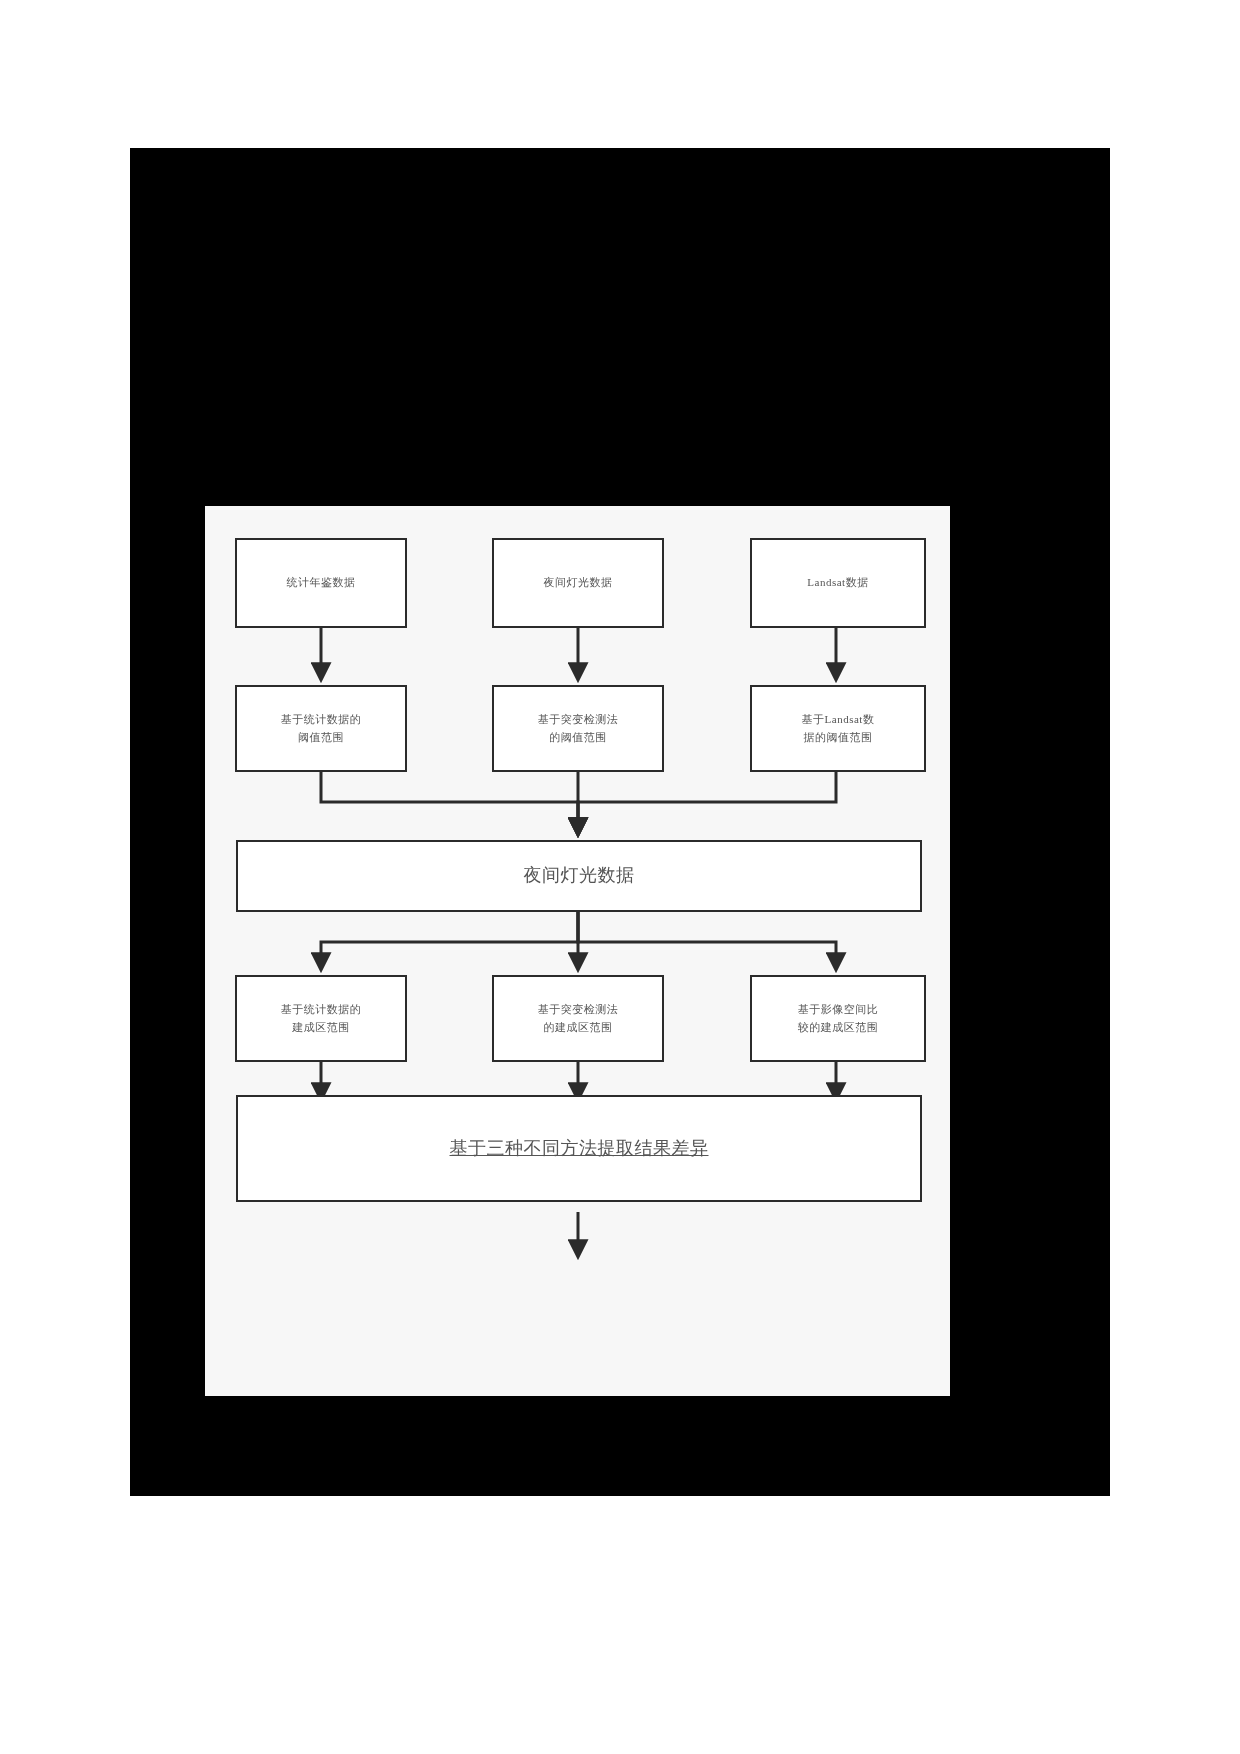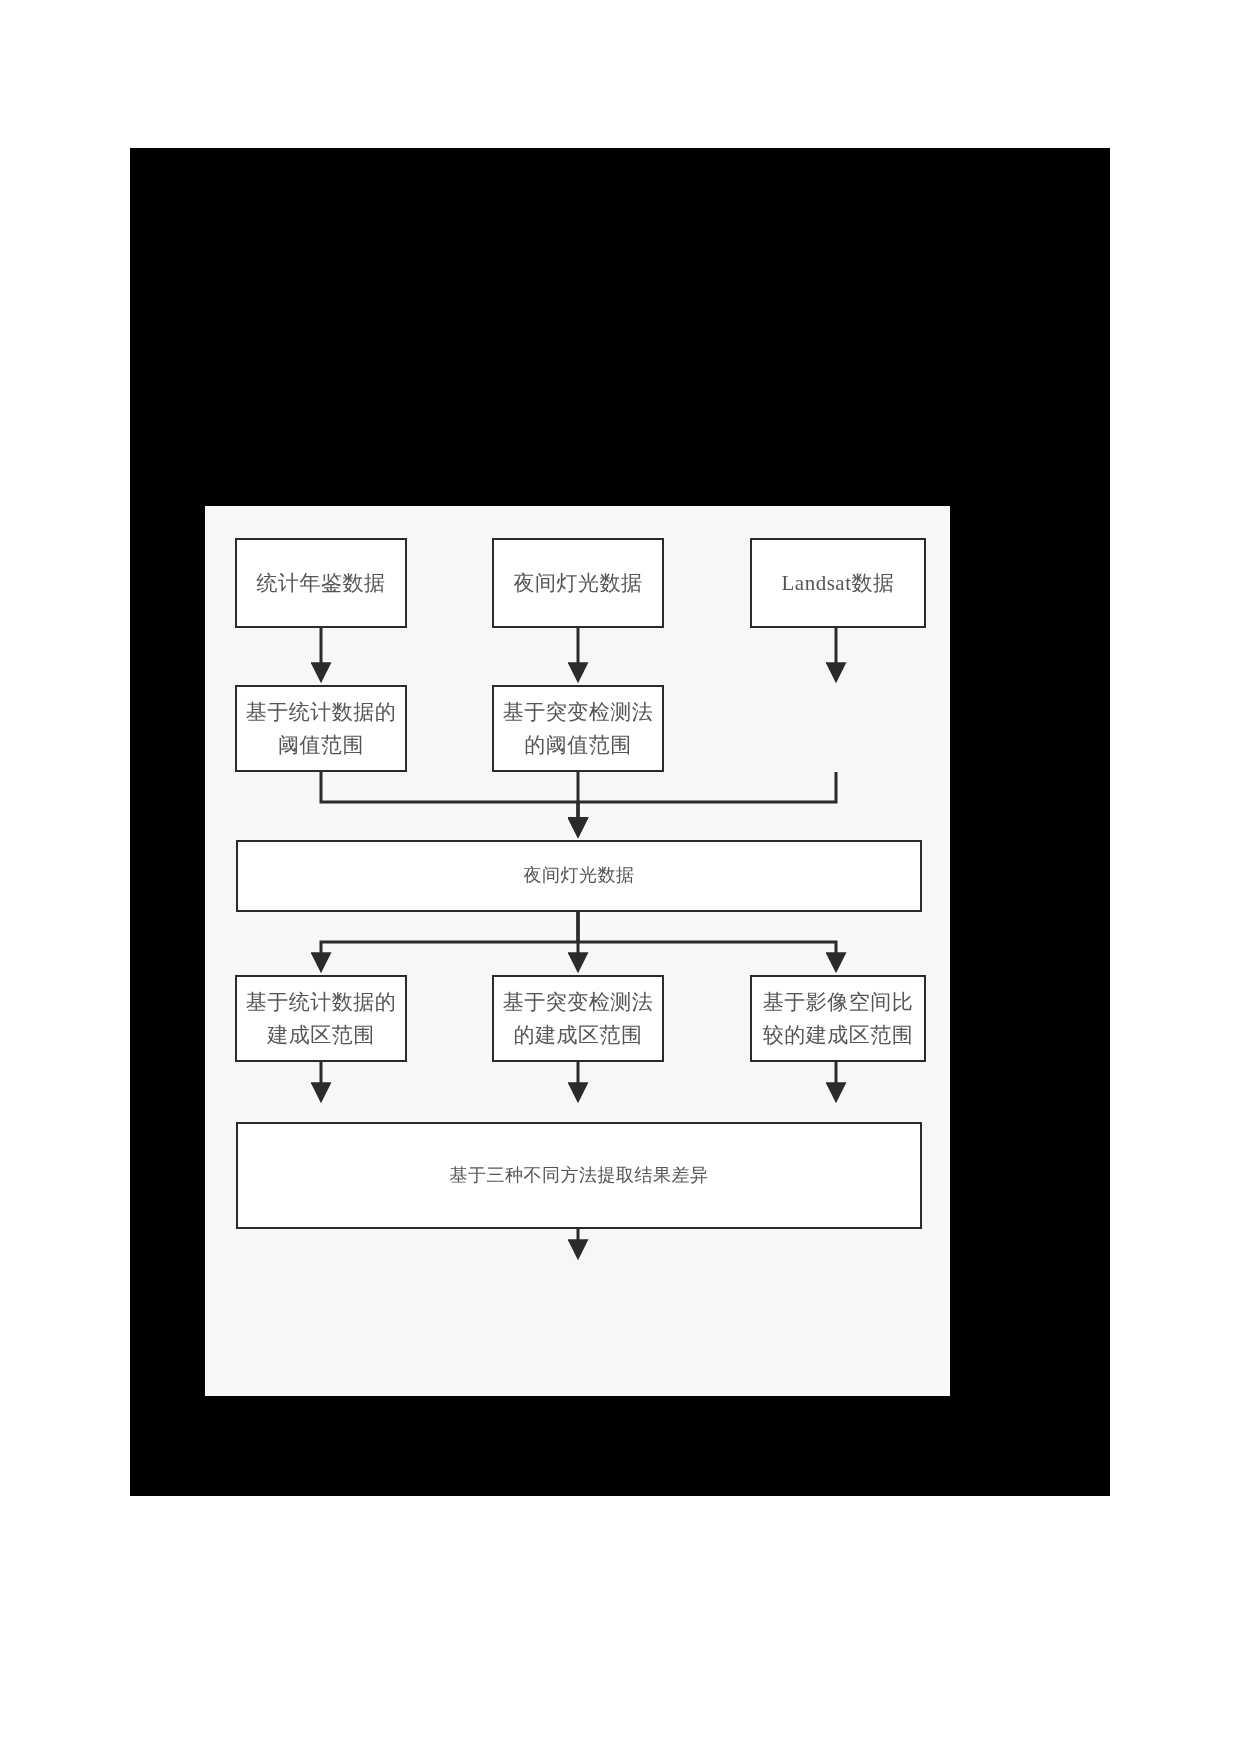--- a/index.html
+++ b/index.html
@@ -48,41 +48,41 @@
   .node {
     position: absolute;
     box-sizing: border-box;
     background: #ffffff;
     border: 2px solid #2b2b2b;
     display: flex;
     align-items: center;
     justify-content: center;
     text-align: center;
     color: #555555;
-    font-size: 21px;
+    font-size: 11px;
     line-height: 1.55;
     letter-spacing: 0.5px;
     white-space: pre-line;
   }
   .node.wide {
     font-size: 18px;
   }
 
   
   .col-1 { left: 30px;  width: 172px; }
   .col-2 { left: 287px; width: 172px; }
   .col-3 { left: 545px; width: 176px; }
   .full  { left: 31px;  width: 686px; }
 
   
   .row-1 { top: 32px;  height: 90px; }
   .row-2 { top: 179px; height: 87px; }
   .row-3 { top: 334px; height: 72px; }
   .row-4 { top: 469px; height: 87px; }
-  .row-5 { top: 616px; height: 107px; }
+  .row-5 { top: 589px; height: 107px; text-decoration: underline; }
   .row-6 { top: 756px; height: 108px; }
 </style>
 </head>
 <body>
 
 <div id="black-region"></div>
 
 <div id="flow-panel">
 
   <svg id="connectors" viewBox="0 0 745 890" xmlns="http://www.w3.org/2000/svg">
@@ -114,20 +114,22 @@
   </svg>
 
   <div class="node col-1 row-1">统计年鉴数据</div>
   <div class="node col-2 row-1">夜间灯光数据</div>
   <div class="node col-3 row-1">Landsat数据</div>
 
   <div class="node col-1 row-2">基于统计数据的
 阈值范围</div>
   <div class="node col-2 row-2">基于突变检测法
 的阈值范围</div>
+  <div class="node col-3 row-2">基于Landsat数
+据的阈值范围</div>
 
   <div class="node full row-3 wide">夜间灯光数据</div>
 
   <div class="node col-1 row-4">基于统计数据的
 建成区范围</div>
   <div class="node col-2 row-4">基于突变检测法
 的建成区范围</div>
   <div class="node col-3 row-4">基于影像空间比
 较的建成区范围</div>
 

